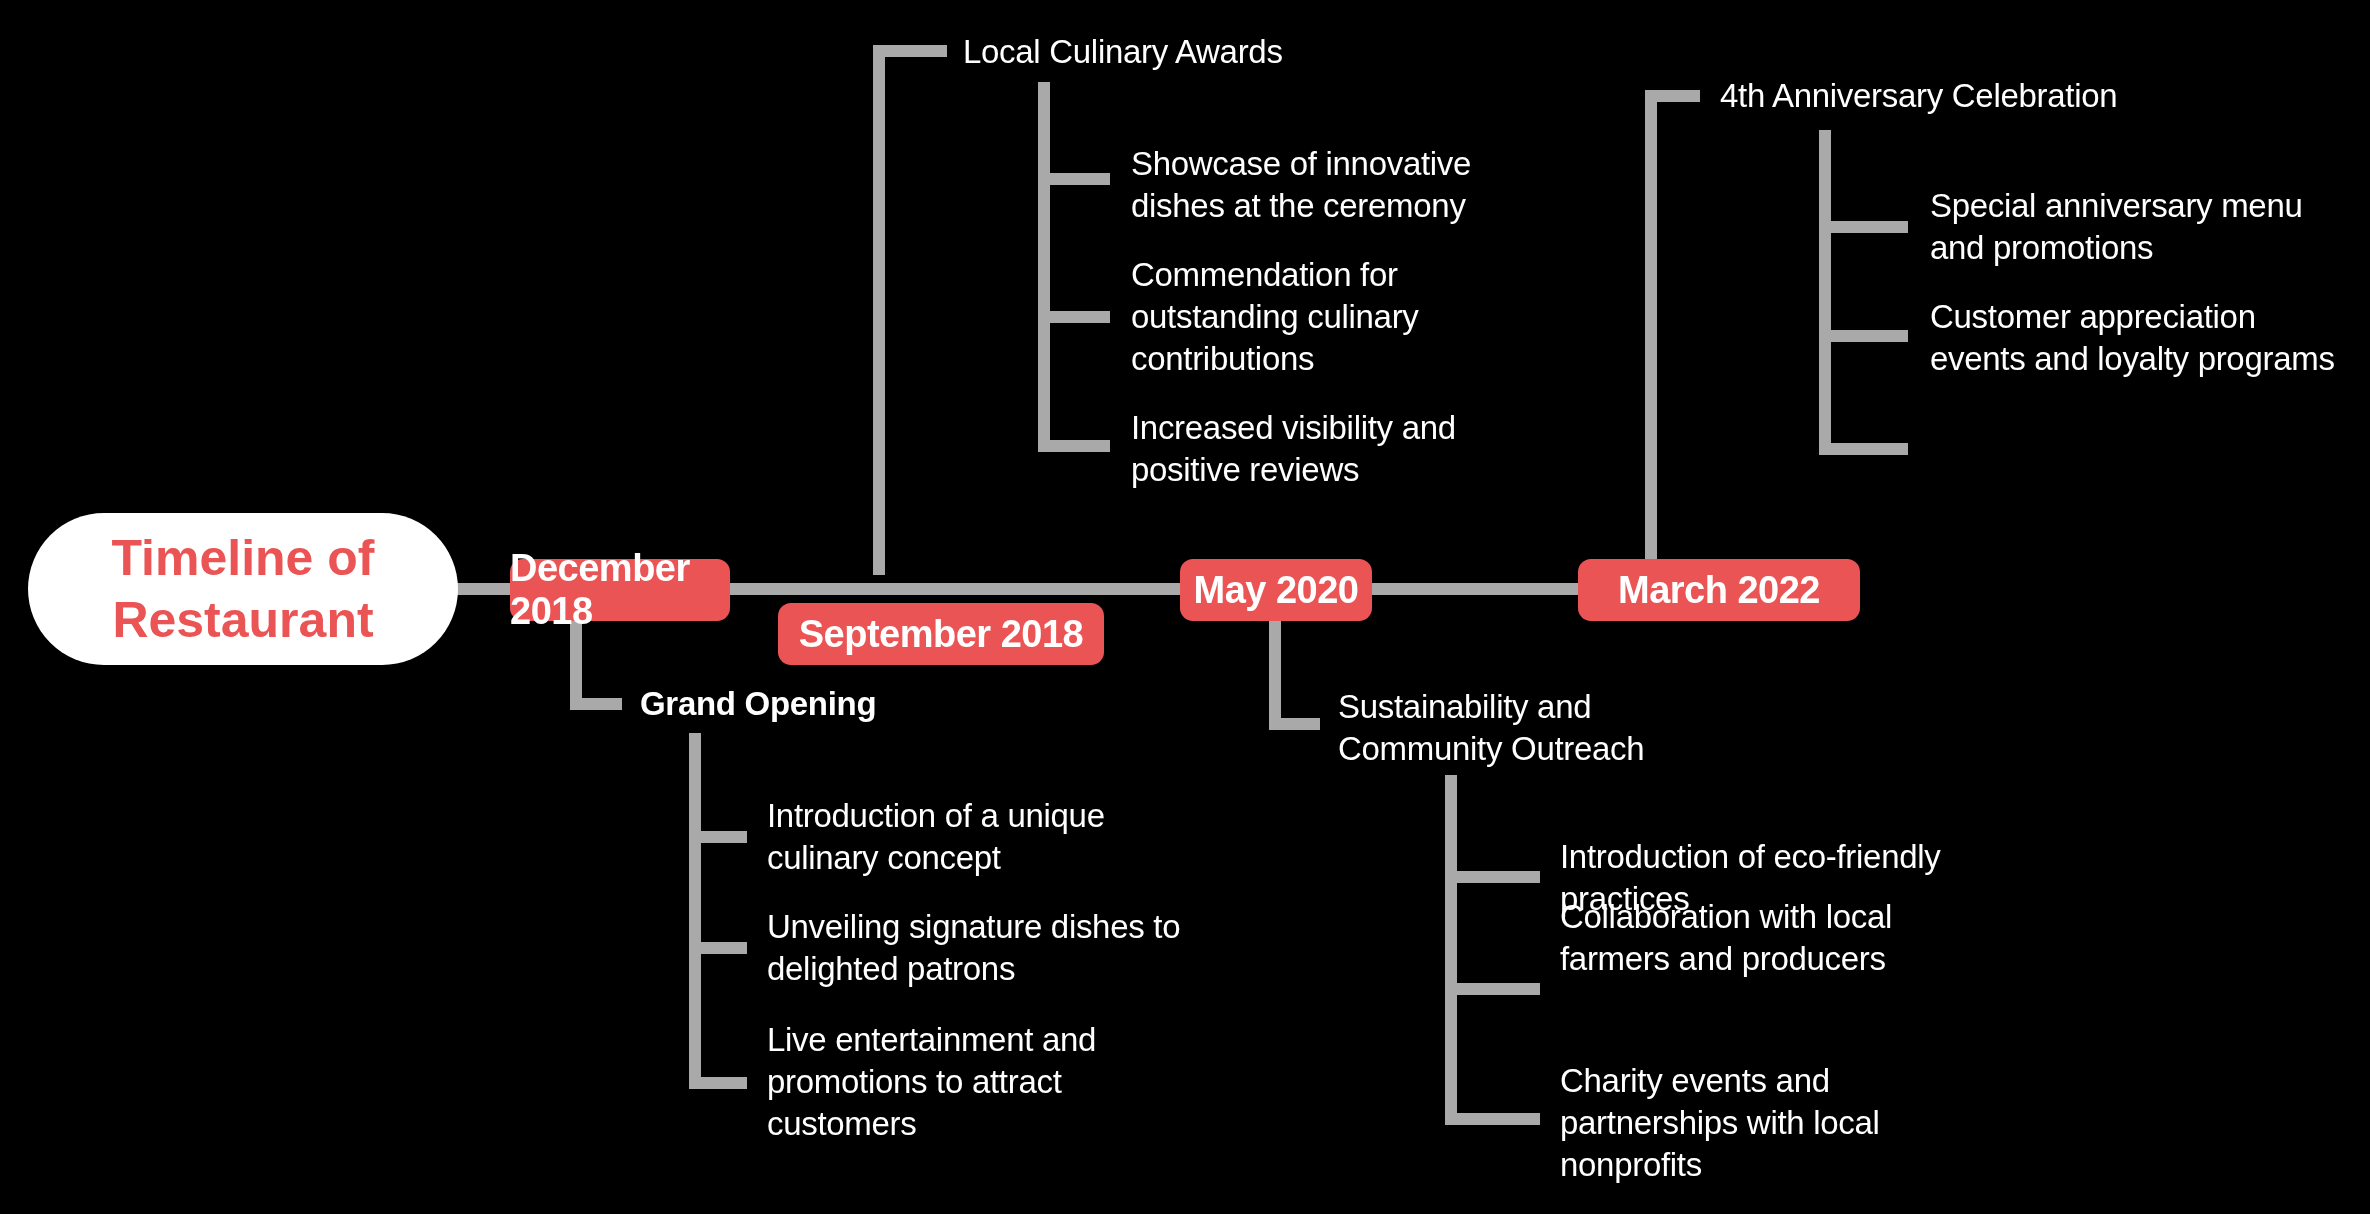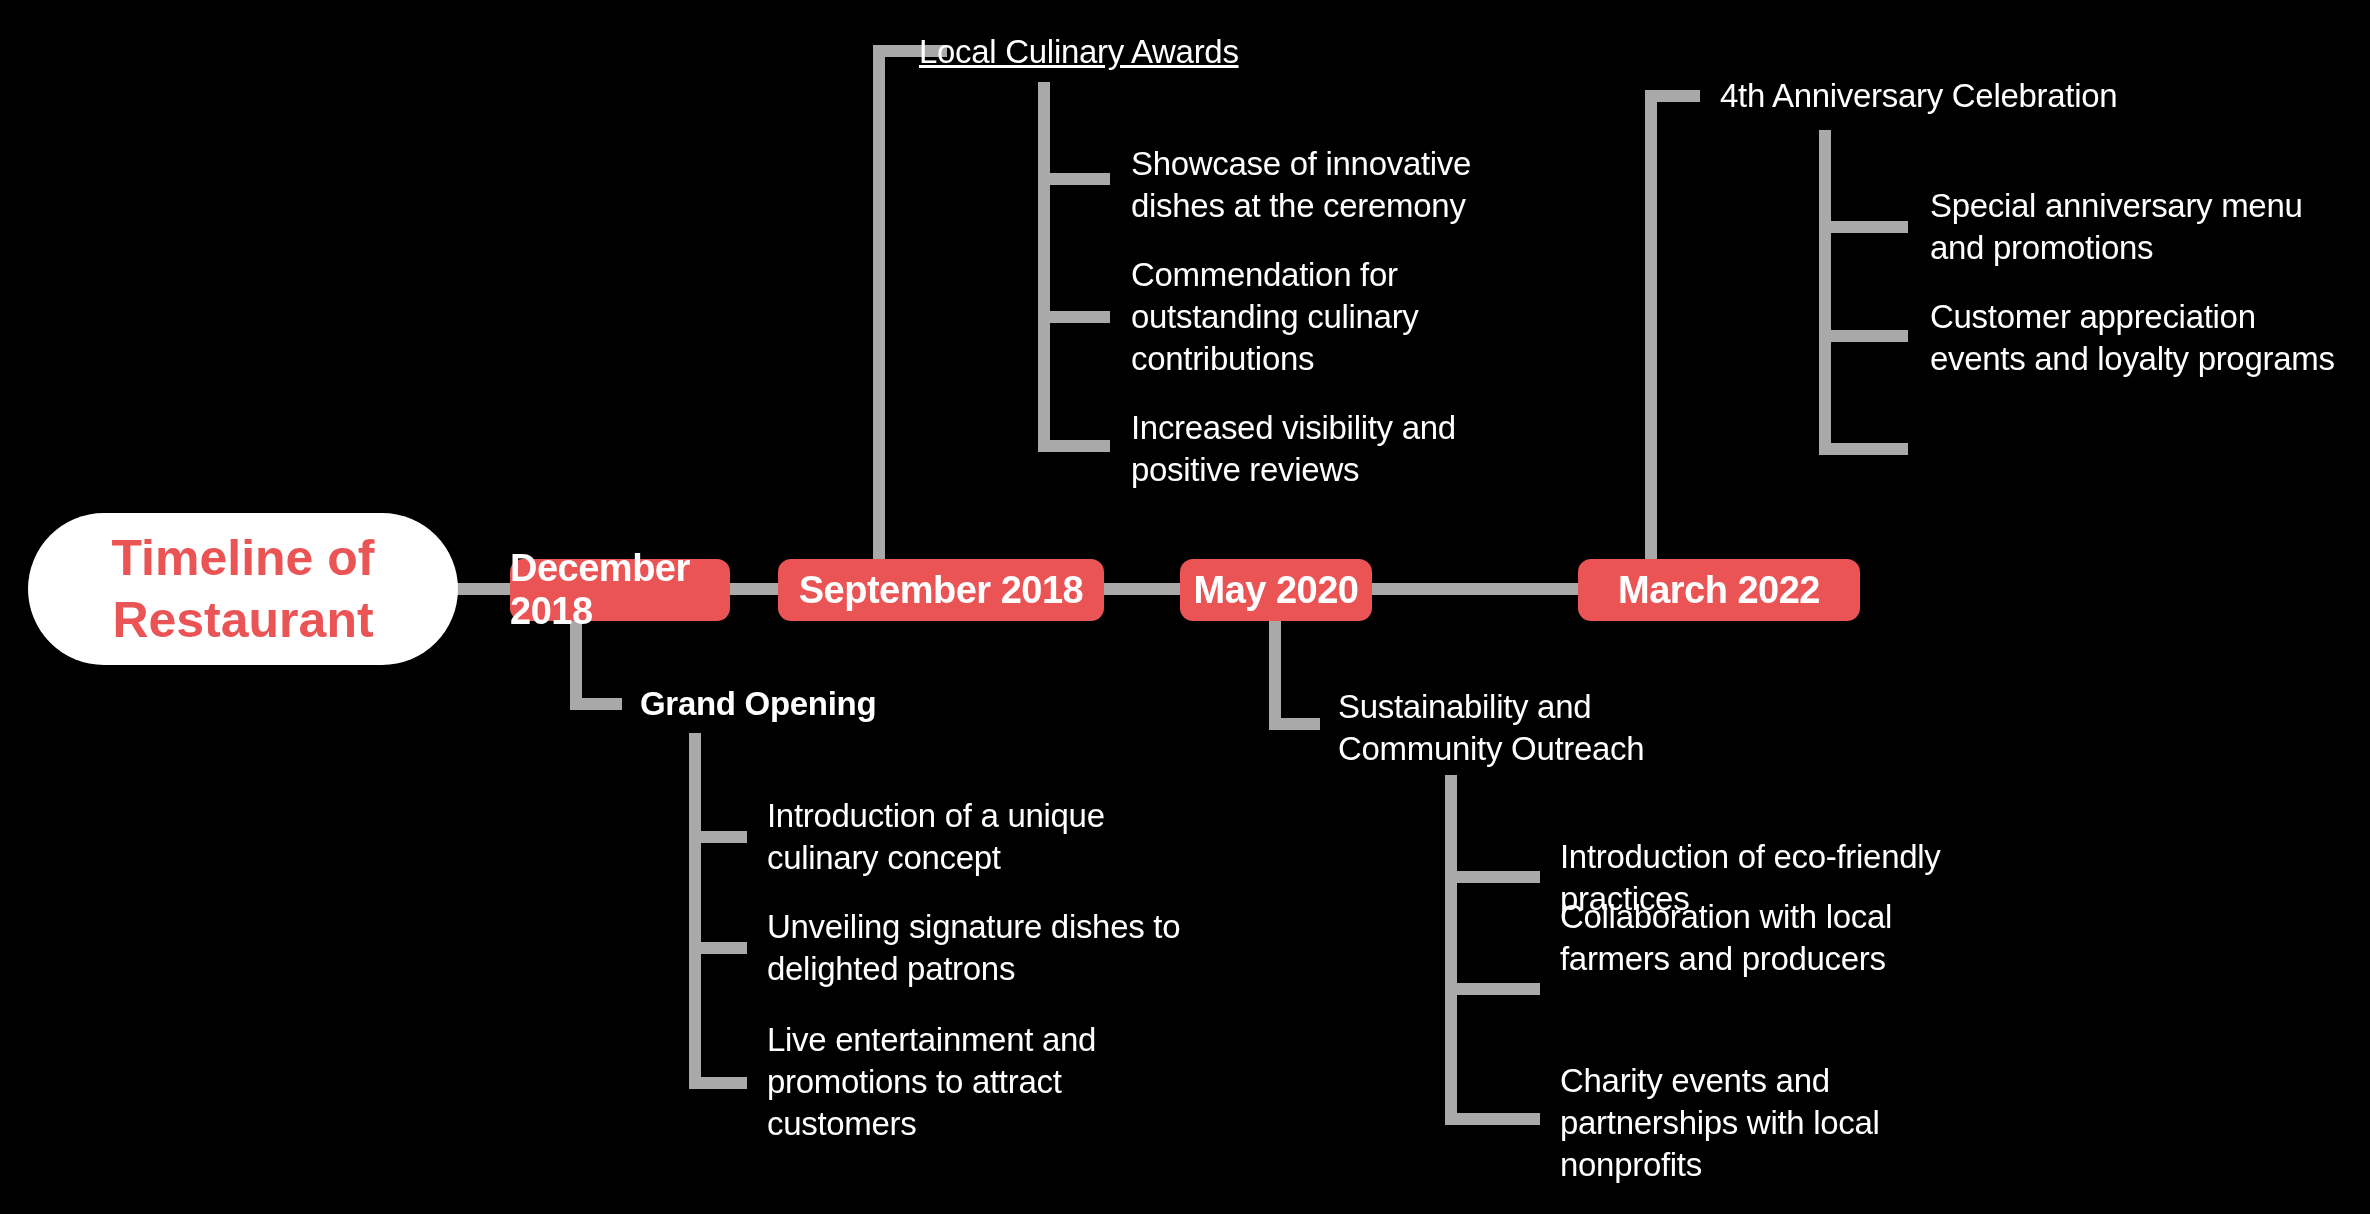--- a/index.html
+++ b/index.html
@@ -47,21 +47,21 @@
 </style>
 </head>
 <body>
 
 <div class="canvas">
 
   <div class="line" style="left:446px; top:583px; width:1254px; height:12px;"></div>
 
   <div class="line" style="left:873px; top:45px; width:12px; height:530px;"></div>
   <div class="line" style="left:873px; top:45px; width:74px; height:12px;"></div>
-  <div class="label" style="left:919px; top:31px;text-decoration:underline;">Local Culinary Awards</div>
+  <div class="label" style="left:963px; top:31px;">Local Culinary Awards</div>
 
   <div class="line" style="left:1038px; top:82px; width:12px; height:370px;"></div>
   <div class="line" style="left:1038px; top:173px; width:72px; height:12px;"></div>
   <div class="line" style="left:1038px; top:311px; width:72px; height:12px;"></div>
   <div class="line" style="left:1038px; top:440px; width:72px; height:12px;"></div>
   <div class="label" style="left:1131px; top:143px;">Showcase of innovative<br>dishes at the ceremony</div>
   <div class="label" style="left:1131px; top:254px;">Commendation for<br>outstanding culinary<br>contributions</div>
   <div class="label" style="left:1131px; top:407px;">Increased visibility and<br>positive reviews</div>
 
   <div class="line" style="left:1645px; top:90px; width:12px; height:485px;"></div>
@@ -97,17 +97,17 @@
   <div class="line" style="left:1445px; top:1113px; width:95px; height:12px;"></div>
   <div class="label" style="left:1560px; top:836px;">Introduction of eco-friendly<br>practices</div>
   <div class="label" style="left:1560px; top:896px;">Collaboration with local<br>farmers and producers</div>
   <div class="label" style="left:1560px; top:1060px;">Charity events and<br>partnerships with local<br>nonprofits</div>
 
   <div class="node-root">
     <span>Timeline of<br>Restaurant</span>
   </div>
 
   <div class="node-date" style="left:510px; width:220px;">December 2018</div>
-  <div class="node-date" style="left:778px; width:326px;">September 2018</div>
+  <div class="node-date" style="left:778px; width:326px;margin-top:44px;">September 2018</div>
   <div class="node-date" style="left:1180px; width:192px;">May 2020</div>
   <div class="node-date" style="left:1578px; width:282px;">March 2022</div>
 
 </div>
 
 </body></html>

